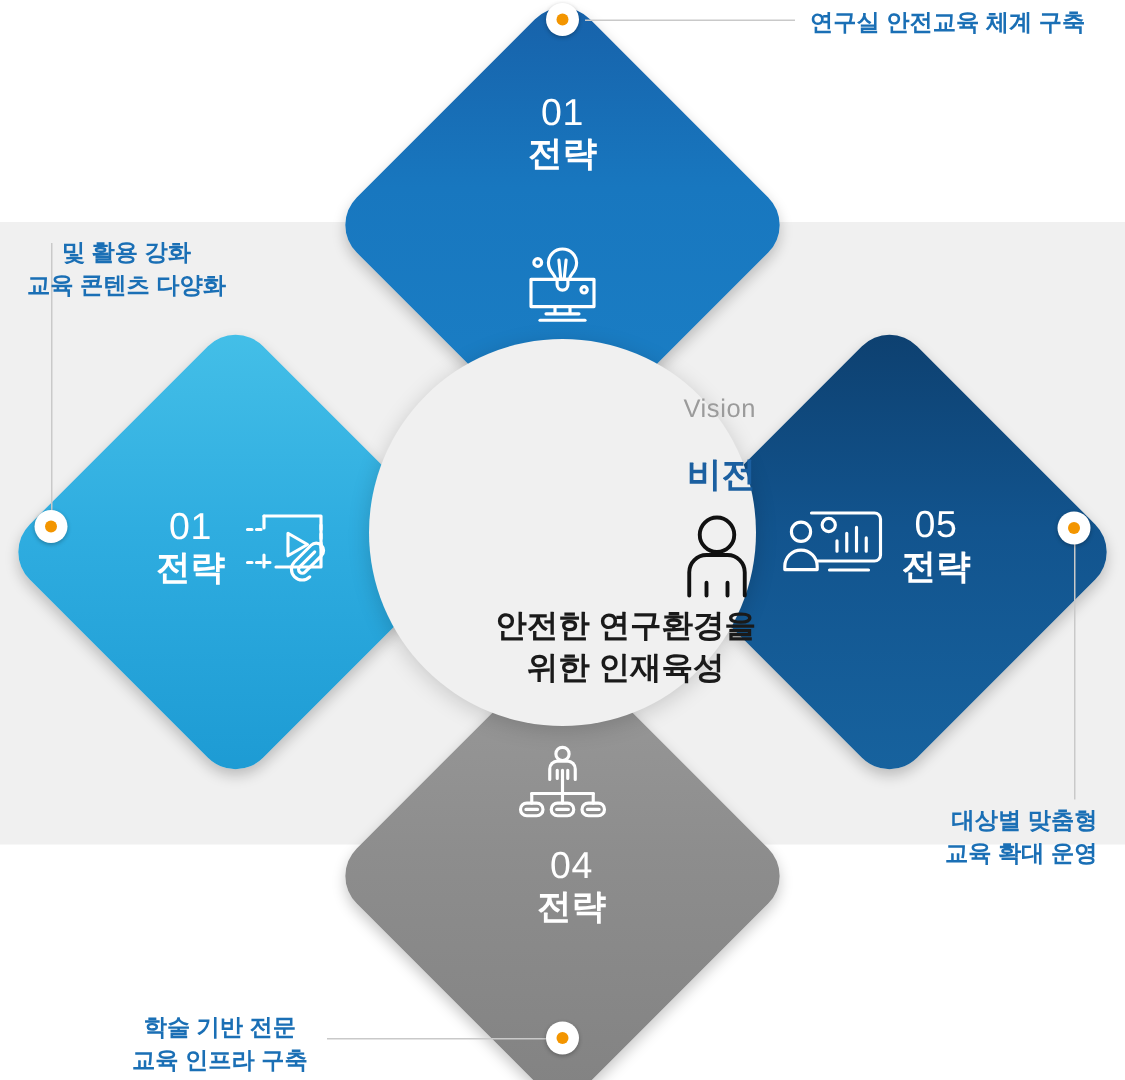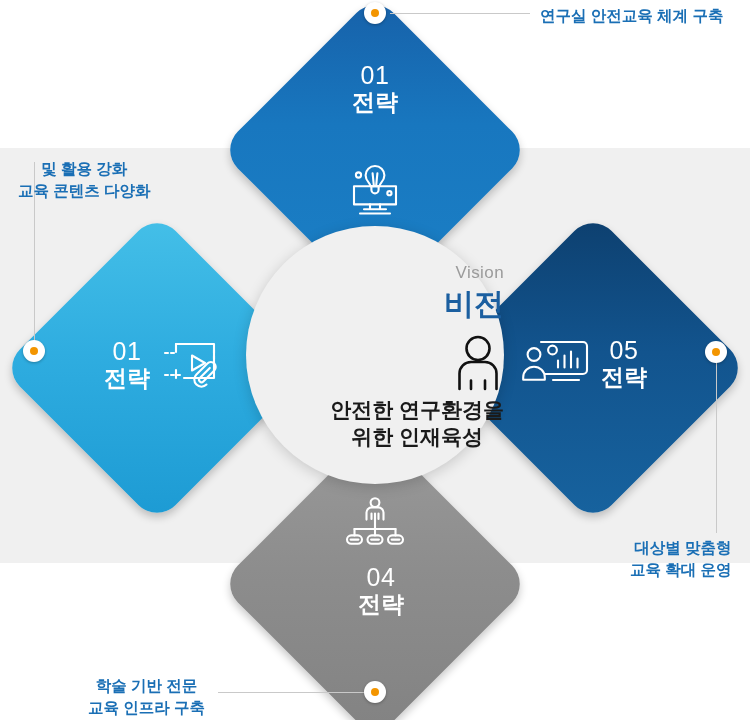--- a/index.html
+++ b/index.html
@@ -65,21 +65,21 @@
   
   .vision{
     position:absolute; left:246px; top:226px; width:258px; height:258px;
     border-radius:50%;
     background:#f0f0f0;
     box-shadow:0 3px 14px rgba(0,0,0,.17);
     display:flex; flex-direction:column; align-items:flex-end; justify-content:flex-start;
     padding-top:38px; box-sizing:border-box;
   }
   .v-en{ font-size:17px; color:#9b9b9b; letter-spacing:.4px; line-height:1.1; }
-  .v-ko{ font-size:30px; color:#1b5fa0; font-weight:700; margin-top:3px; line-height:1.2;}
+  .v-ko{ font-size:23px; color:#1b5fa0; font-weight:700; margin-top:20px; line-height:1.2;}
   .v-ico{ margin-top:12px; }
   .v-desc{ font-size:21px; color:#1a1a1a; font-weight:700; line-height:1.32; margin-top:4px; text-align:center;}
 
   
   .callout{ position:absolute; color:#1a6fb5; font-size:15.5px; font-weight:700; line-height:1.42; white-space:nowrap;}
   .co-top  { left:540px; top:5px; }
   .co-left { left:18px;  top:158px; text-align:left;}
   .co-right{ left:630px; top:537px; text-align:right;}
   .co-bot  { left:88px;  top:675px; text-align:left;}
 

